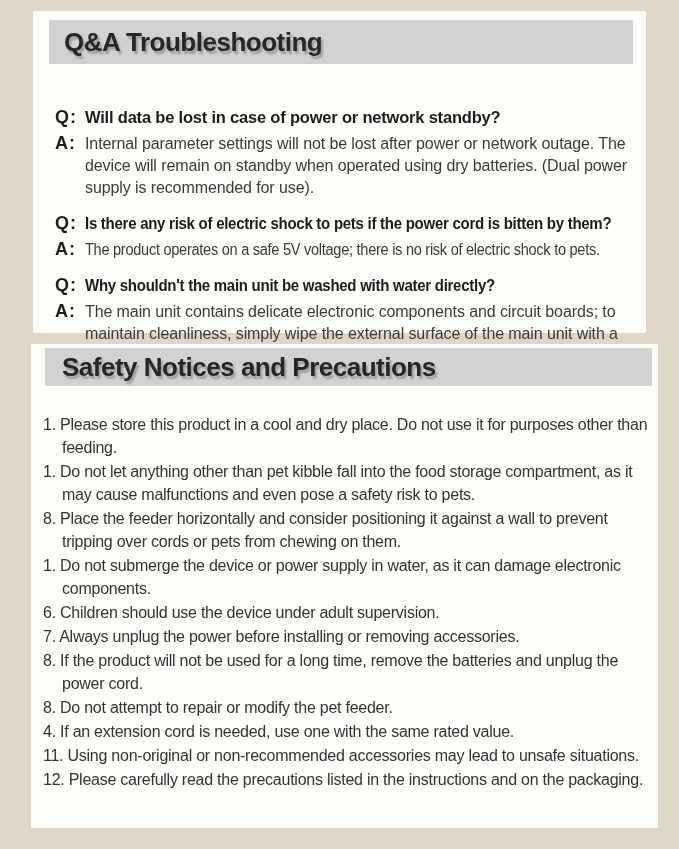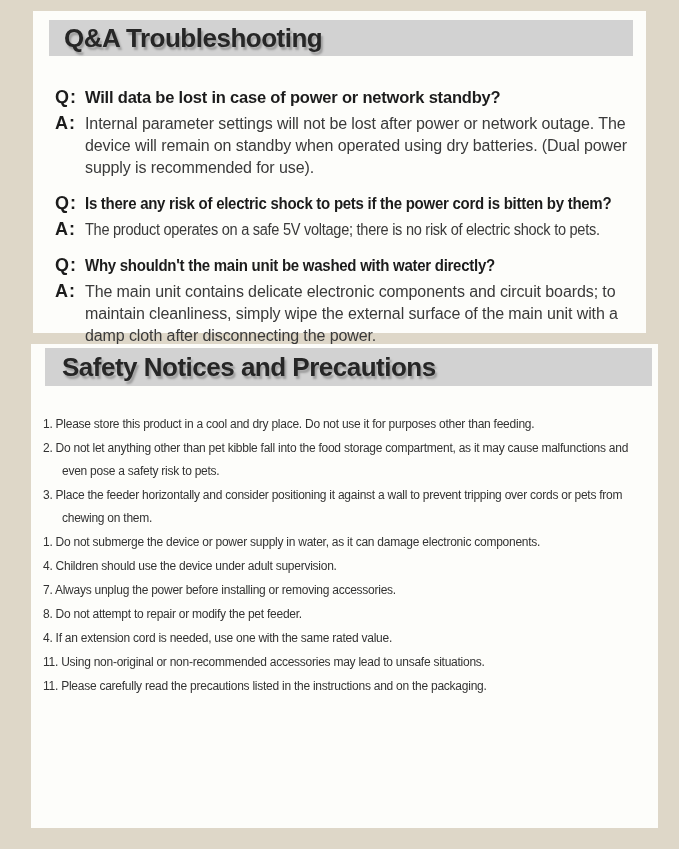--- a/index.html
+++ b/index.html
@@ -15,21 +15,21 @@
     overflow:hidden;
   }
   .card{position:absolute;background:var(--card);}
   .card-qa{left:33px;top:11px;width:613px;height:322px;}
   .card-safety{left:31px;top:344px;width:627px;height:484px;}
 
   .section-bar{
     background:var(--header-bar);
     display:flex;align-items:center;
   }
-  .card-qa .section-bar{margin:9px 13px 4px 16px;height:36px;padding-left:15px;}
+  .card-qa .section-bar{margin:9px 13px 16px 16px;height:44px;padding-left:15px;}
   .card-safety .section-bar{margin:4px 6px 0 14px;height:38px;padding-left:17px;text-align:center;}
   .section-title{
     margin:0;font-size:26px;font-weight:bold;color:var(--header-text);
     letter-spacing:-0.5px;
     text-shadow:2px 3px 2px rgba(60,60,60,0.35);
     white-space:nowrap;
   }
 
   .qa-content{padding:26px 8px 0 22px;}
   .qa-item{margin-bottom:13px;}
@@ -49,21 +49,21 @@
   }
   .cond{
     display:inline-block;white-space:nowrap;
     transform:scaleX(0.91);transform-origin:0 50%;
     letter-spacing:-0.3px;
   }
   .q-row{margin-bottom:4px;}
 
   .safety-list{
     margin:0;padding:27px 10px 0 12px;list-style:none;
-    font-size:12px;line-height:23px;color:#333333;letter-spacing:-0.25px;
+    font-size:16px;line-height:23px;color:#333333;letter-spacing:-0.25px;
   }
   .safety-list li{
     padding-left:19px;text-indent:-19px;margin-bottom:1px;
   }
 </style>
 </head>
 <body>
 
 <section class="card card-qa">
   <div class="section-bar">
@@ -106,23 +106,24 @@
 
   </div>
 </section>
 
 <section class="card card-safety">
   <div class="section-bar">
     <h1 class="section-title">Safety Notices and Precautions</h1>
   </div>
   <ul class="safety-list">
     <li>1. Please store this product in a cool and dry place. Do not use it for purposes other than feeding.</li>
-    <li>2. Do not let anything other than pet kibble fall into the food storage compartment, as it may cause malfunctions and even pose a safety risk to pets.</li>
-    <li>3. Place the feeder horizontally and consider positioning it against a wall to prevent tripping over cords or pets from chewing on them.</li>
+    <li>1. Do not let anything other than pet kibble fall into the food storage compartment, as it may cause malfunctions and even pose a safety risk to pets.</li>
+    <li>8. Place the feeder horizontally and consider positioning it against a wall to prevent tripping over cords or pets from chewing on them.</li>
     <li>1. Do not submerge the device or power supply in water, as it can damage electronic components.</li>
-    <li>4. Children should use the device under adult supervision.</li>
+    <li>6. Children should use the device under adult supervision.</li>
     <li>7. Always unplug the power before installing or removing accessories.</li>
+    <li>8. If the product will not be used for a long time, remove the batteries and unplug the power cord.</li>
     <li>8. Do not attempt to repair or modify the pet feeder.</li>
     <li>4. If an extension cord is needed, use one with the same rated value.</li>
     <li>11. Using non-original or non-recommended accessories may lead to unsafe situations.</li>
-    <li>11. Please carefully read the precautions listed in the instructions and on the packaging.</li>
+    <li>12. Please carefully read the precautions listed in the instructions and on the packaging.</li>
   </ul>
 </section>
 
 </body></html>

